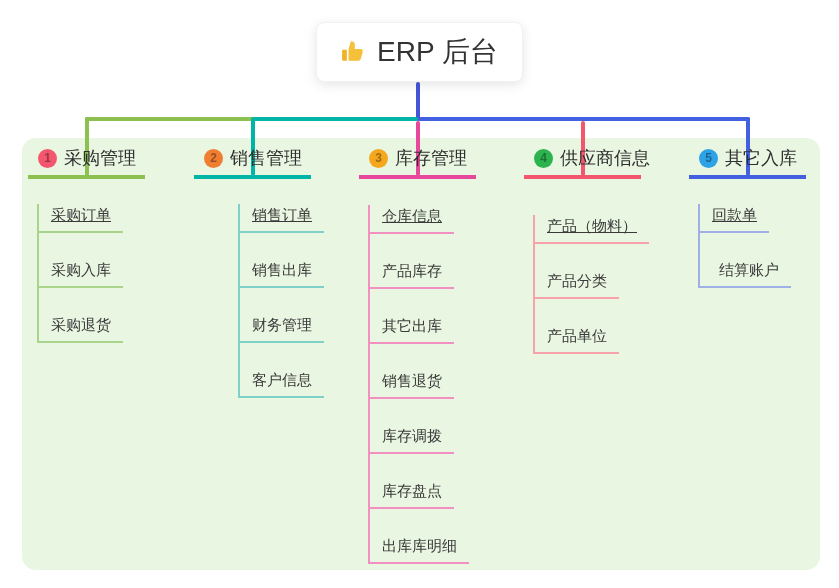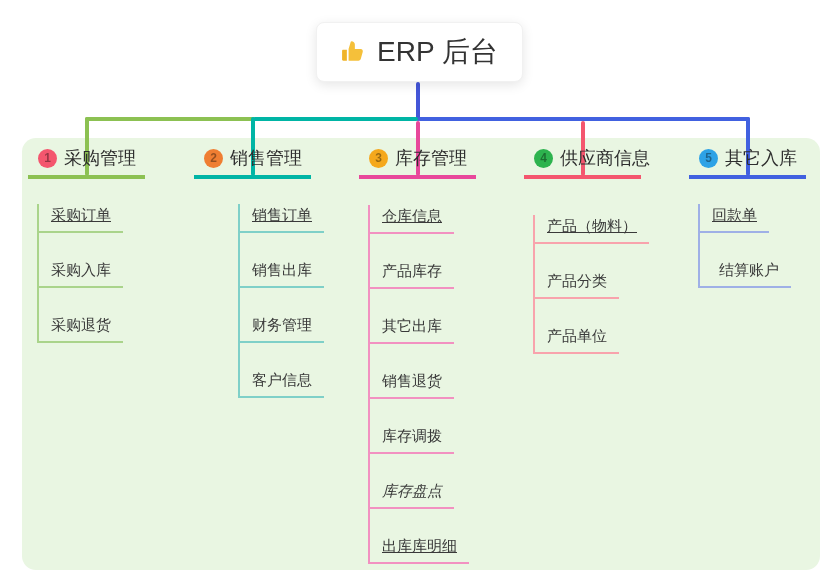--- a/index.html
+++ b/index.html
@@ -106,22 +106,22 @@
     <div class="branch-header" style="border-bottom-color: rgb(232, 72, 155);">
       <span class="badge" style="background: rgb(245, 168, 29);">3</span>
       <span>库存管理</span>
     </div>
     <div class="children" style="border-left-color: rgb(242, 145, 193);">
           <div class="child" style="border-bottom-color: rgb(242, 145, 193); margin-top: 26px;">仓库信息</div>
           <div class="child" style="border-bottom-color: rgb(242, 145, 193);">产品库存</div>
           <div class="child" style="border-bottom-color: rgb(242, 145, 193);">其它出库</div>
           <div class="child" style="border-bottom-color: rgb(242, 145, 193);">销售退货</div>
           <div class="child" style="border-bottom-color: rgb(242, 145, 193);">库存调拨</div>
-          <div class="child" style="border-bottom-color: rgb(242, 145, 193); font-style: italic;">库存盘点</div>
-          <div class="child" style="border-bottom-color: rgb(242, 145, 193); text-decoration: underline;">出库库明细</div>
+          <div class="child" style="border-bottom-color: rgb(242, 145, 193);">库存盘点</div>
+          <div class="child" style="border-bottom-color: rgb(242, 145, 193);">出库库明细</div>
         </div>
   </div>
 
   <div class="branch" style="left: 524px; width: 117px;">
     <div class="branch-header" style="border-bottom-color: rgb(244, 86, 110);">
       <span class="badge" style="background: rgb(45, 179, 78);">4</span>
       <span>供应商信息</span>
     </div>
     <div class="children" style="border-left-color: rgb(248, 163, 172); margin-top: 36px;">
           <div class="child" style="border-bottom-color: rgb(248, 163, 172);">产品（物料）</div>

